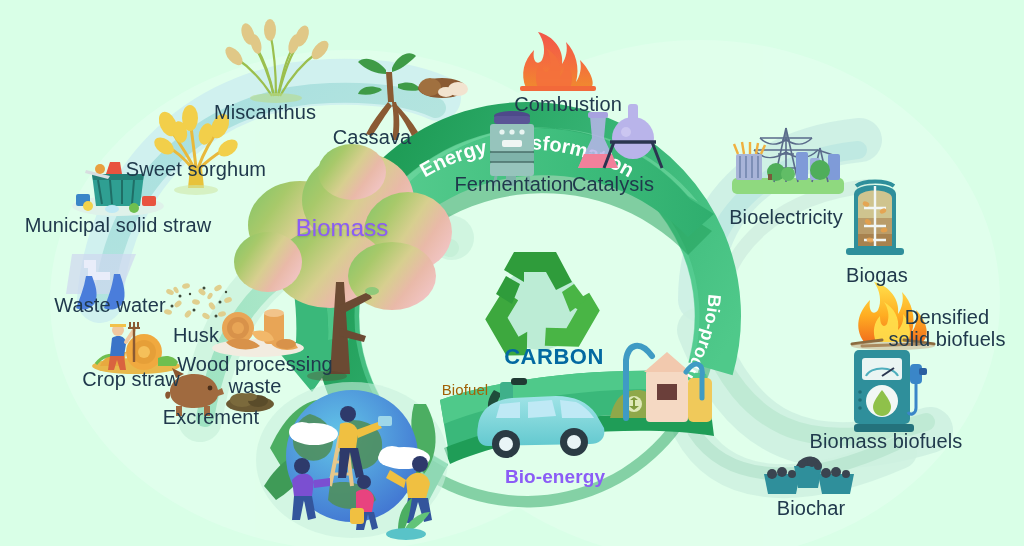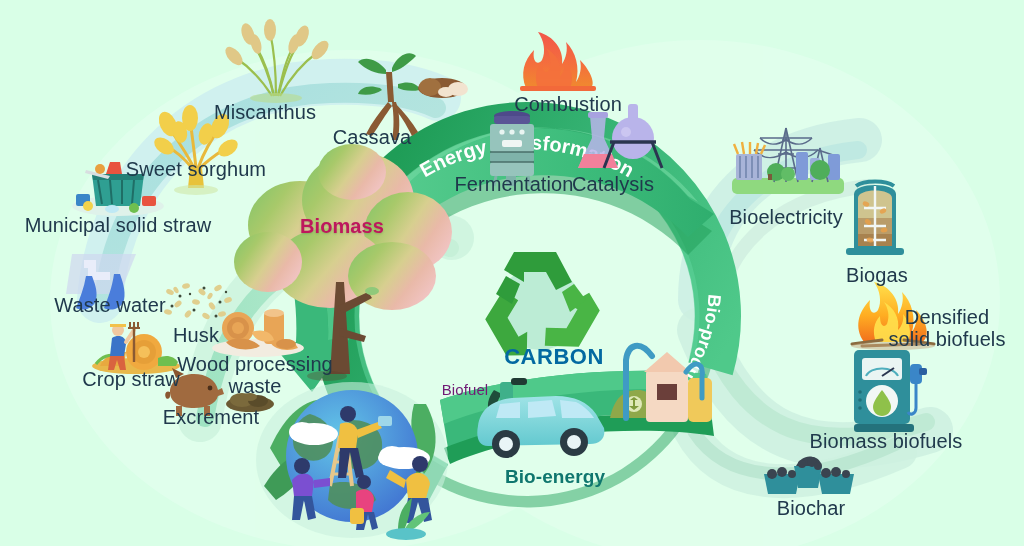--- a/index.html
+++ b/index.html
@@ -14,23 +14,23 @@
     position:absolute;
     color:#20394c;
     font-size:20px;
     line-height:1.12;
     text-align:center;
     white-space:pre;
     transform:translateX(-50%);
     letter-spacing:.1px;
   }
   .lbl.cn{color:#0369a1;font-weight:700;font-size:22px;letter-spacing:.5px;}
-  .lbl.bioenergy{color:#0f766e;font-weight:700;font-size:19px;}
-  .lbl.biofuel{color:#701a75;font-size:15px;}
-  .lbl.biomass{color:#be185d;font-weight:700;font-size:20px;text-shadow:0 1px 2px rgba(60,90,60,.25);}
+  .lbl.bioenergy{color:#8b5cf6;font-weight:700;font-size:19px;}
+  .lbl.biofuel{color:#a16207;font-size:15px;}
+  .lbl.biomass{color:#8b5cf6;font-weight:400;font-size:24px;text-shadow:0 1px 2px rgba(60,90,60,.25);}
   svg{display:block;}
   .ring-txt{font-family:"Liberation Sans", sans-serif;fill:#ffffff;font-weight:700;}
 </style>
 </head>
 <body>
 
 <div id="stage">
 
 <svg width="1024" height="546" viewBox="0 0 1024 546">
   <defs>

